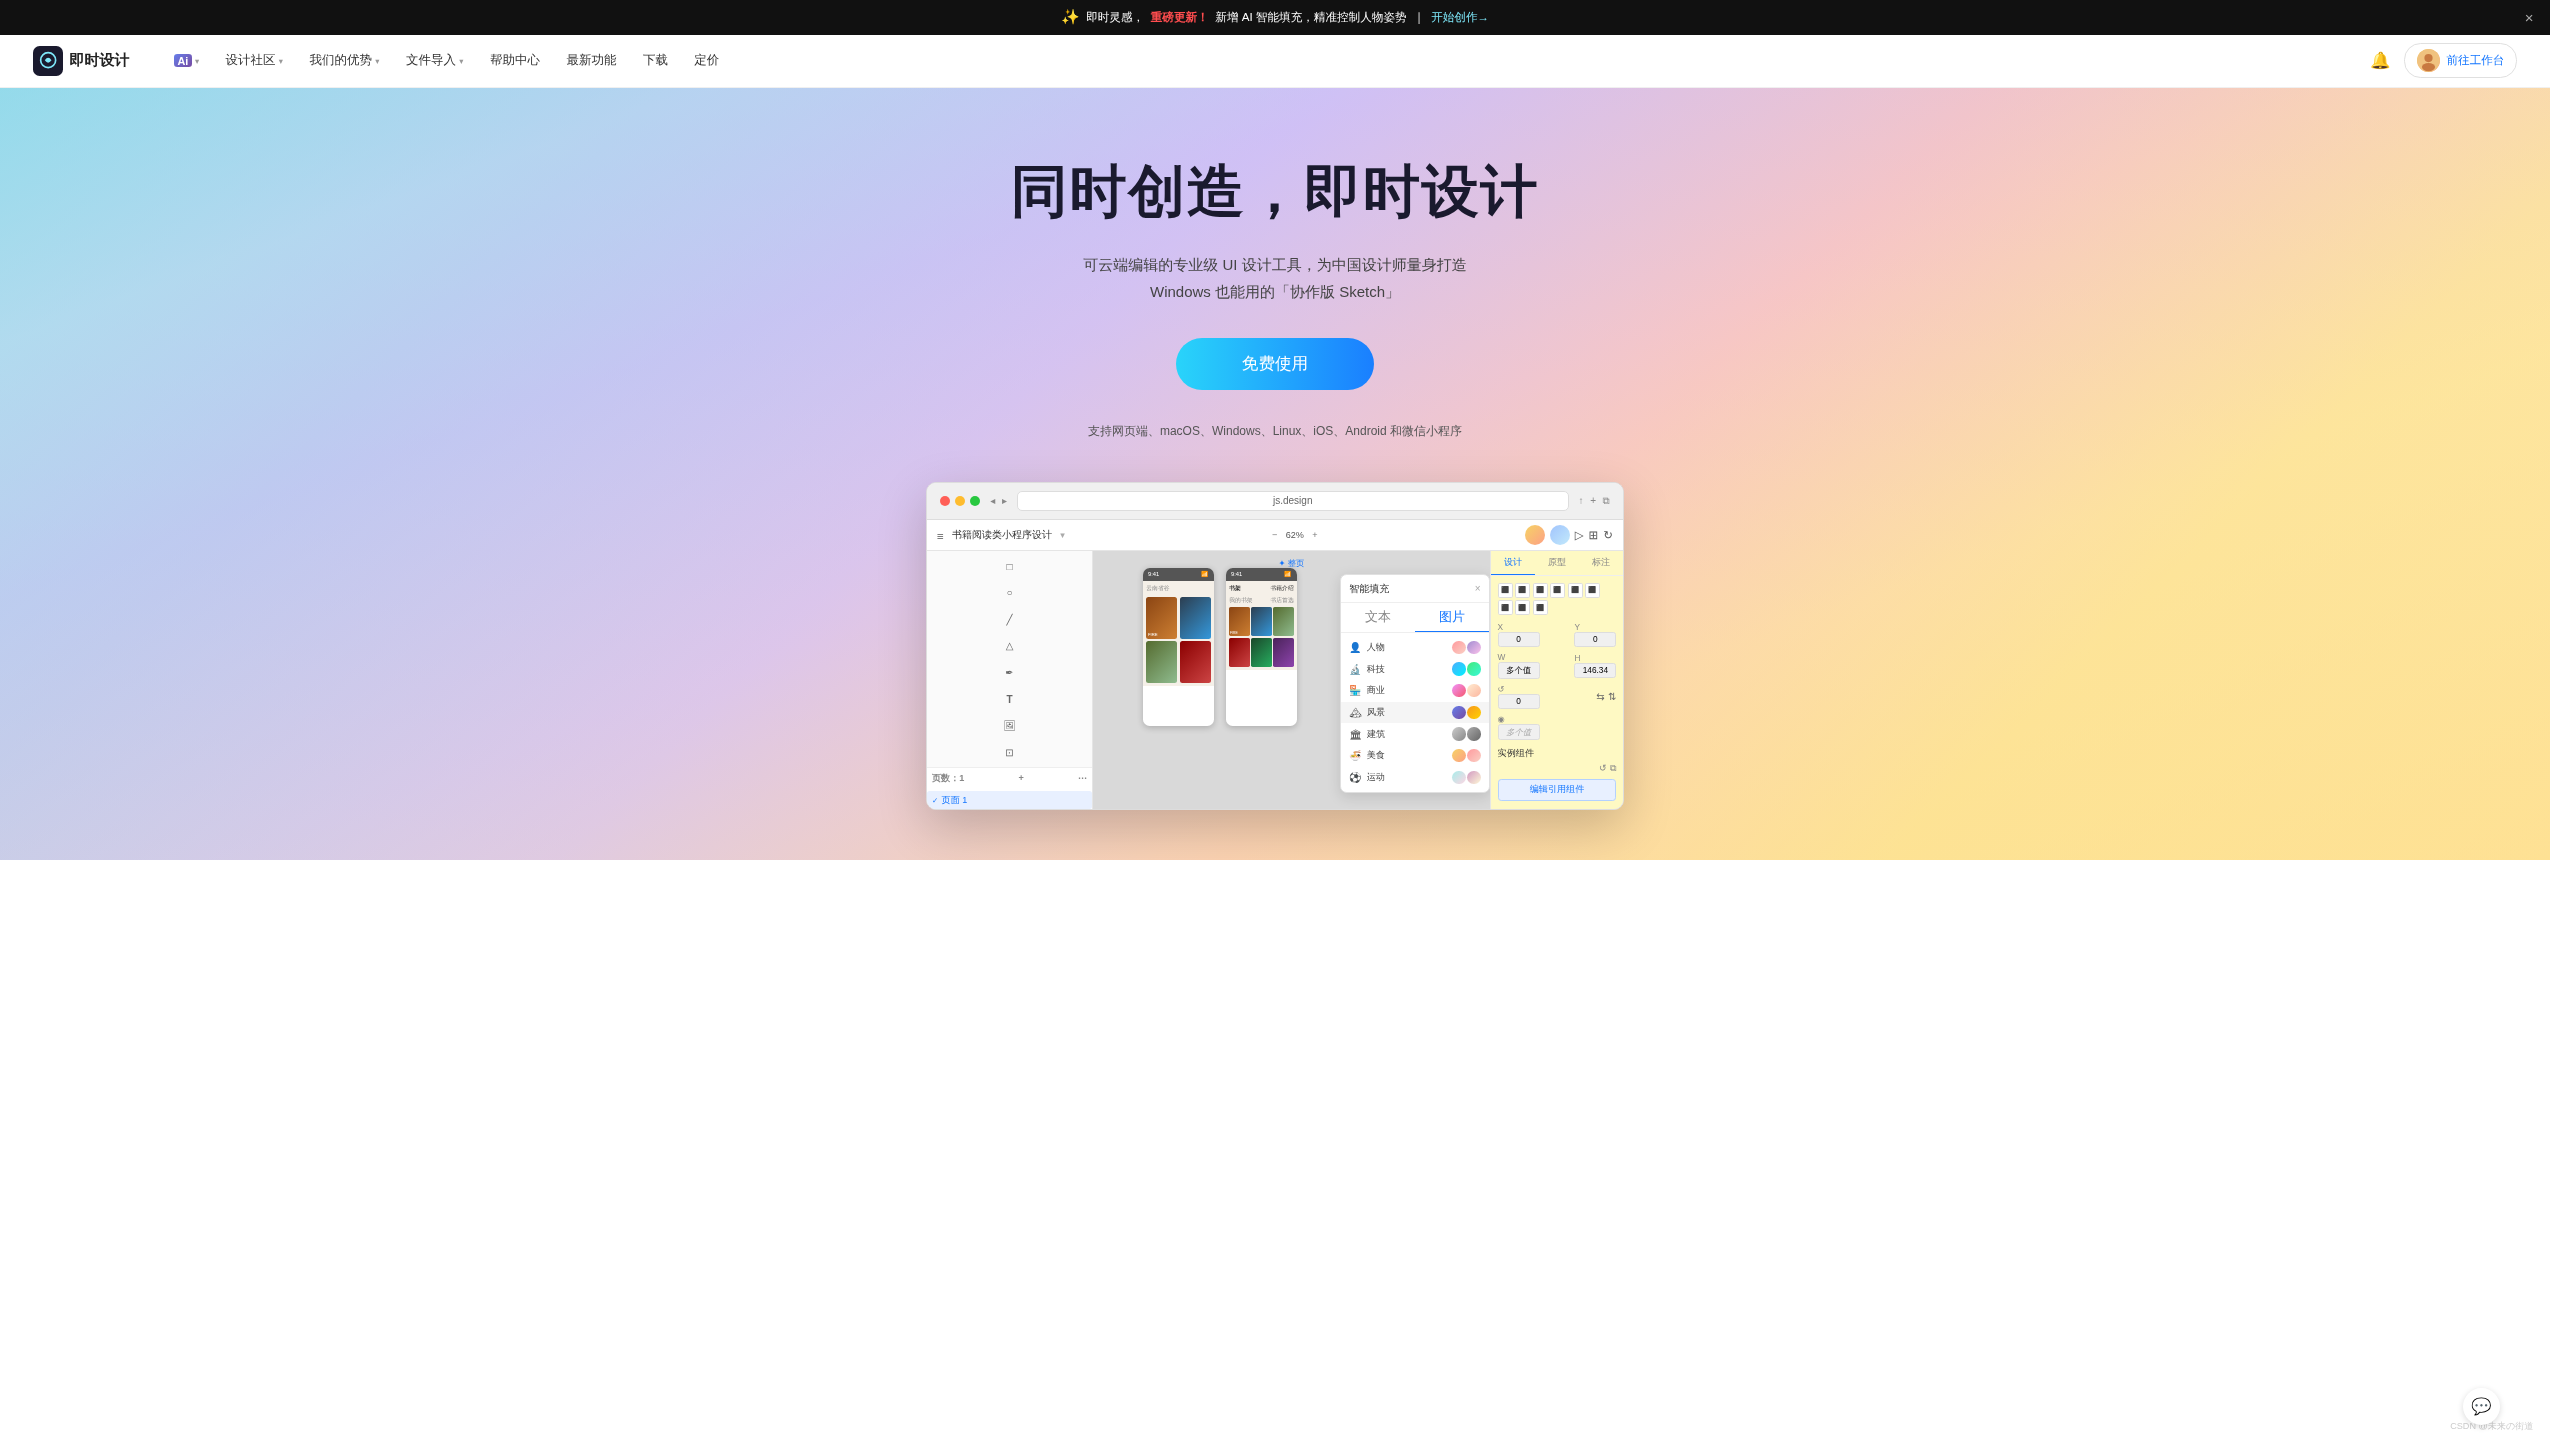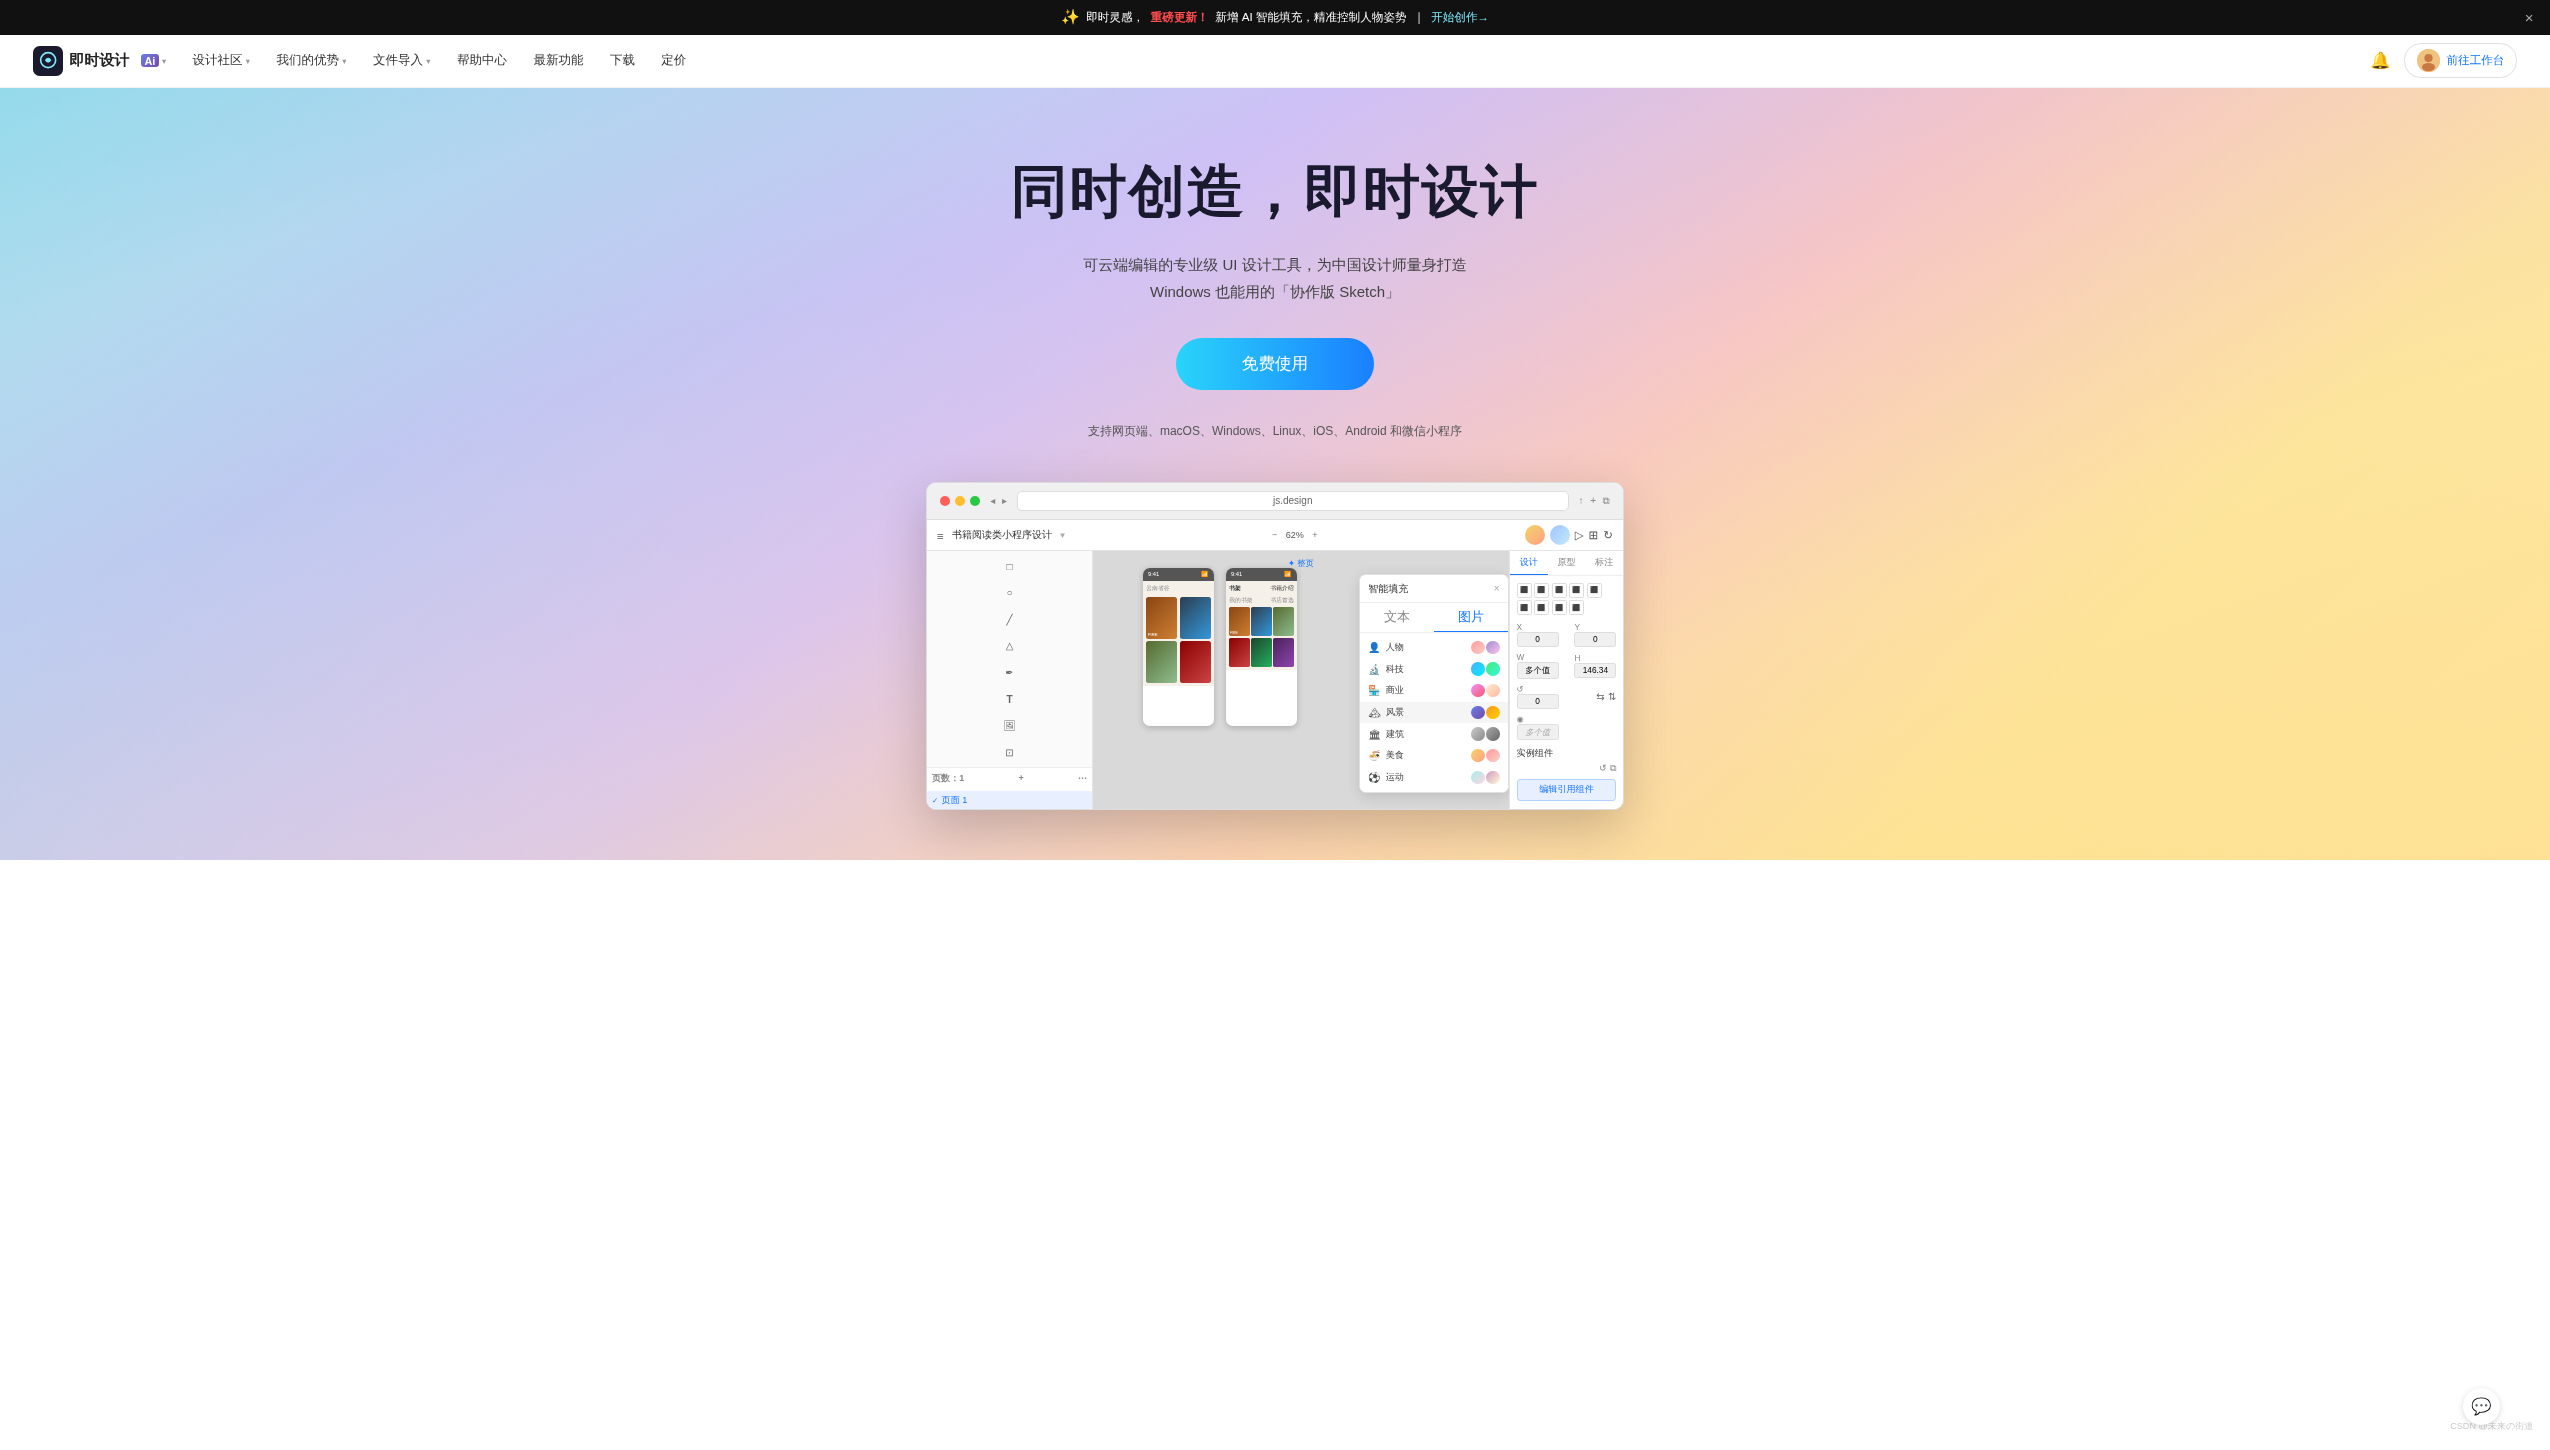--- a/index.html
+++ b/index.html
@@ -38,20 +38,21 @@
       border-bottom: 0.8px solid #f0f0f0;
       background: #fff;
       position: sticky;
       top: 0;
       z-index: 100;
     }
     .nav-logo {
       display: flex;
       align-items: center;
       gap: 6.6px;
+      margin-right: 33px;
       cursor: pointer;
     }
     .nav-logo-icon {
       width: 30px;
       height: 30px;
       background: #1a1a2e;
       border-radius: 6.6px;
       display: flex;
       align-items: center;
       justify-content: center;
@@ -352,22 +353,22 @@
     }
     .ai-thumb {
       width: 13.3px;
       height: 13.3px;
       border-radius: 50%;
       background: linear-gradient(135deg, #ccc, #999);
     }
 
     
     .mockup-right {
-      width: 114px;
-      background: #ffffff;
+      width: 133px;
+      background: #fef9c3;
       border-left: 0.8px solid #e5e5e5;
       font-size: 9.1px;
     }
     .right-tabs {
       display: flex;
       border-bottom: 0.8px solid #eee;
     }
     .right-tab {
       flex: 1;
       text-align: center;

